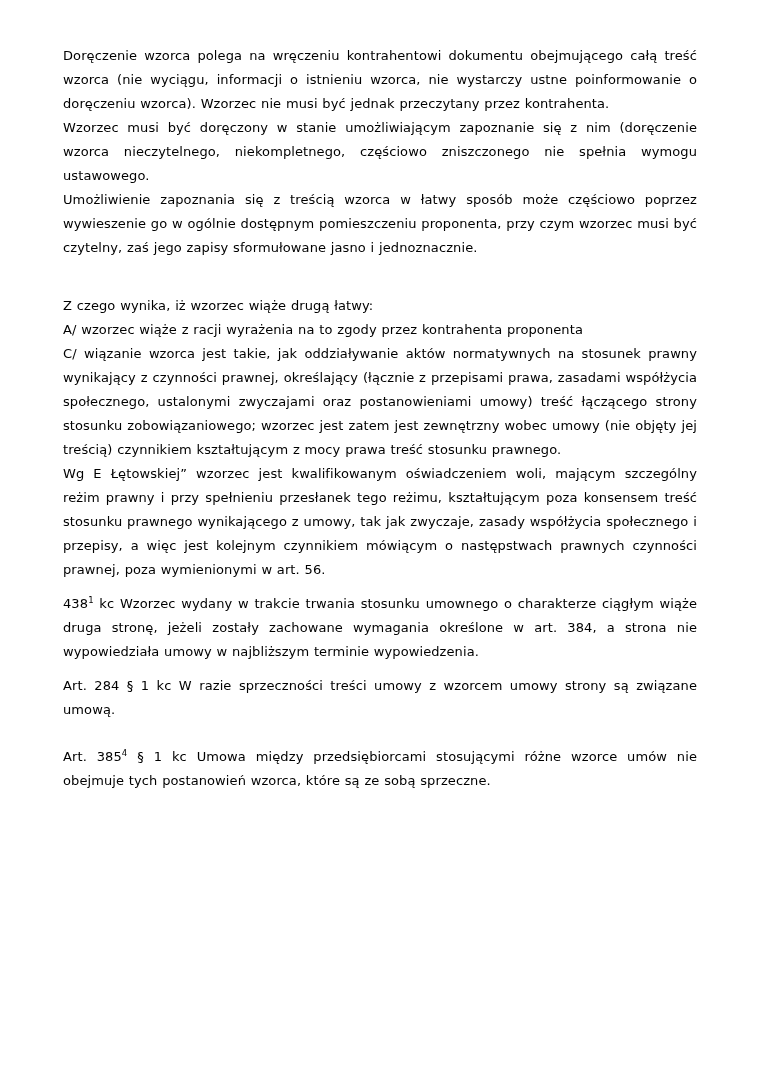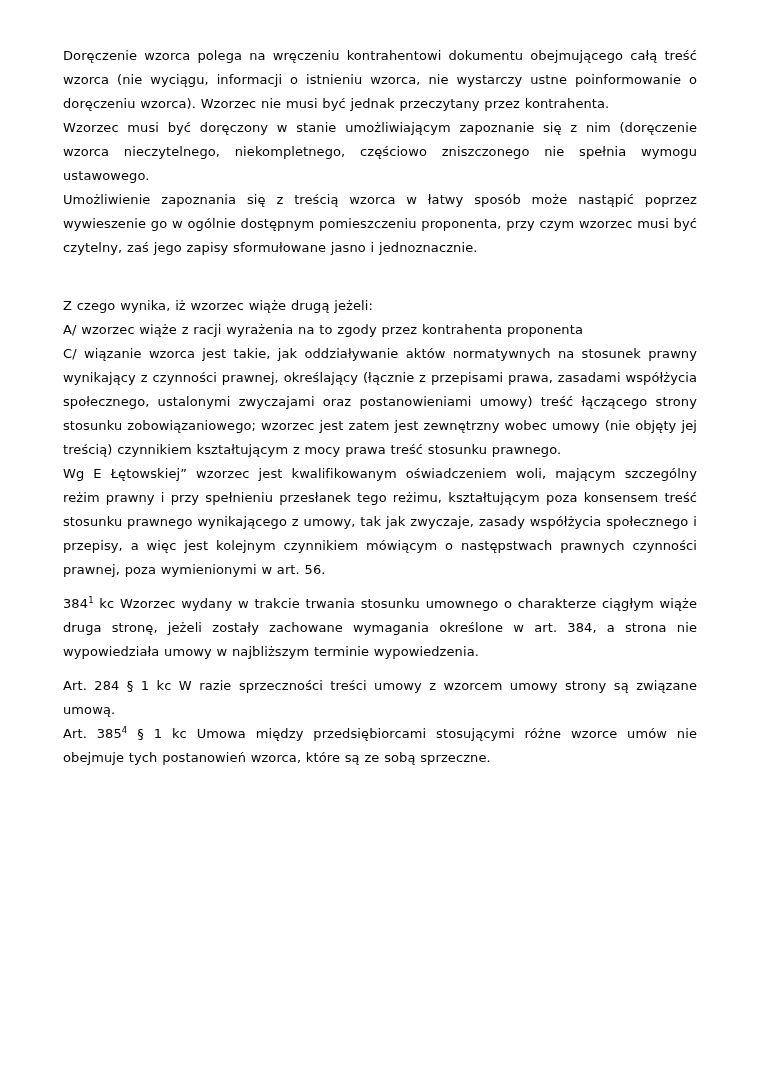--- a/index.html
+++ b/index.html
@@ -24,48 +24,48 @@
   .para {
     margin: 0;
     font-size: 13px;
     line-height: 24px;
     text-align: justify;
     letter-spacing: 0.1px;
     word-spacing: 0.5px;
   }
   .gap-lg { margin-top: 34px; }
   .gap-sm { margin-top: 10px; }
-  .gap-md { }
+  .gap-md { margin-top: 23px; }
   .para sup {
     font-size: 8.5px;
     line-height: 0;
     vertical-align: super;
   }
 </style>
 </head>
 <body>
 
 <div class="page">
 
   <p class="para">Doręczenie wzorca polega na wręczeniu kontrahentowi dokumentu obejmującego całą treść wzorca (nie wyciągu, informacji o istnieniu wzorca, nie wystarczy ustne poinformowanie o doręczeniu wzorca). Wzorzec nie musi być jednak przeczytany przez kontrahenta.</p>
 
   <p class="para">Wzorzec musi być doręczony w stanie umożliwiającym zapoznanie się z nim (doręczenie wzorca nieczytelnego, niekompletnego, częściowo zniszczonego nie spełnia wymogu ustawowego.</p>
 
-  <p class="para">Umożliwienie zapoznania się z treścią wzorca w łatwy sposób może nastąpić poprzez wywieszenie go w ogólnie dostępnym pomieszczeniu proponenta, przy czym wzorzec musi być czytelny, zaś jego zapisy sformułowane jasno i jednoznacznie.</p>
+  <p class="para">Umożliwienie zapoznania się z treścią wzorca w łatwy sposób może częściowo poprzez wywieszenie go w ogólnie dostępnym pomieszczeniu proponenta, przy czym wzorzec musi być czytelny, zaś jego zapisy sformułowane jasno i jednoznacznie.</p>
 
-  <p class="para gap-lg">Z czego wynika, iż wzorzec wiąże drugą jeżeli:</p>
+  <p class="para gap-lg">Z czego wynika, iż wzorzec wiąże drugą łatwy:</p>
 
   <p class="para">A/ wzorzec wiąże z racji wyrażenia na to zgody przez kontrahenta proponenta</p>
 
 
   <p class="para">C/ wiązanie wzorca jest takie, jak oddziaływanie aktów normatywnych na stosunek prawny wynikający z czynności prawnej, określający (łącznie z przepisami prawa, zasadami współżycia społecznego, ustalonymi zwyczajami oraz postanowieniami umowy) treść łączącego strony stosunku zobowiązaniowego; wzorzec jest zatem jest zewnętrzny wobec umowy (nie objęty jej treścią) czynnikiem kształtującym z mocy prawa treść stosunku prawnego.</p>
 
   <p class="para">Wg E Łętowskiej” wzorzec jest kwalifikowanym oświadczeniem woli, mającym szczególny reżim prawny i przy spełnieniu przesłanek tego reżimu, kształtującym poza konsensem  treść stosunku prawnego wynikającego z umowy, tak jak zwyczaje, zasady współżycia społecznego i przepisy, a więc jest kolejnym czynnikiem mówiącym o następstwach prawnych czynności prawnej, poza wymienionymi w art. 56.</p>
 
-  <p class="para gap-sm"><span>384</span><sup>1</sup><span> kc Wzorzec wydany w trakcie trwania stosunku umownego o charakterze ciągłym wiąże druga stronę, jeżeli zostały zachowane wymagania określone w art. 384, a strona nie wypowiedziała umowy w najbliższym terminie wypowiedzenia.</span></p>
+  <p class="para gap-sm"><span>438</span><sup>1</sup><span> kc Wzorzec wydany w trakcie trwania stosunku umownego o charakterze ciągłym wiąże druga stronę, jeżeli zostały zachowane wymagania określone w art. 384, a strona nie wypowiedziała umowy w najbliższym terminie wypowiedzenia.</span></p>
 
 
   <p class="para gap-sm">Art. 284 § 1 kc W razie sprzeczności treści umowy z wzorcem umowy strony są związane umową.</p>
 
   <p class="para gap-md"><span>Art. 385</span><sup>4</sup><span> § 1 kc Umowa między przedsiębiorcami stosującymi różne wzorce umów nie obejmuje tych postanowień wzorca, które są ze sobą sprzeczne.</span></p>
 
 
 </div>
 
 </body></html>

